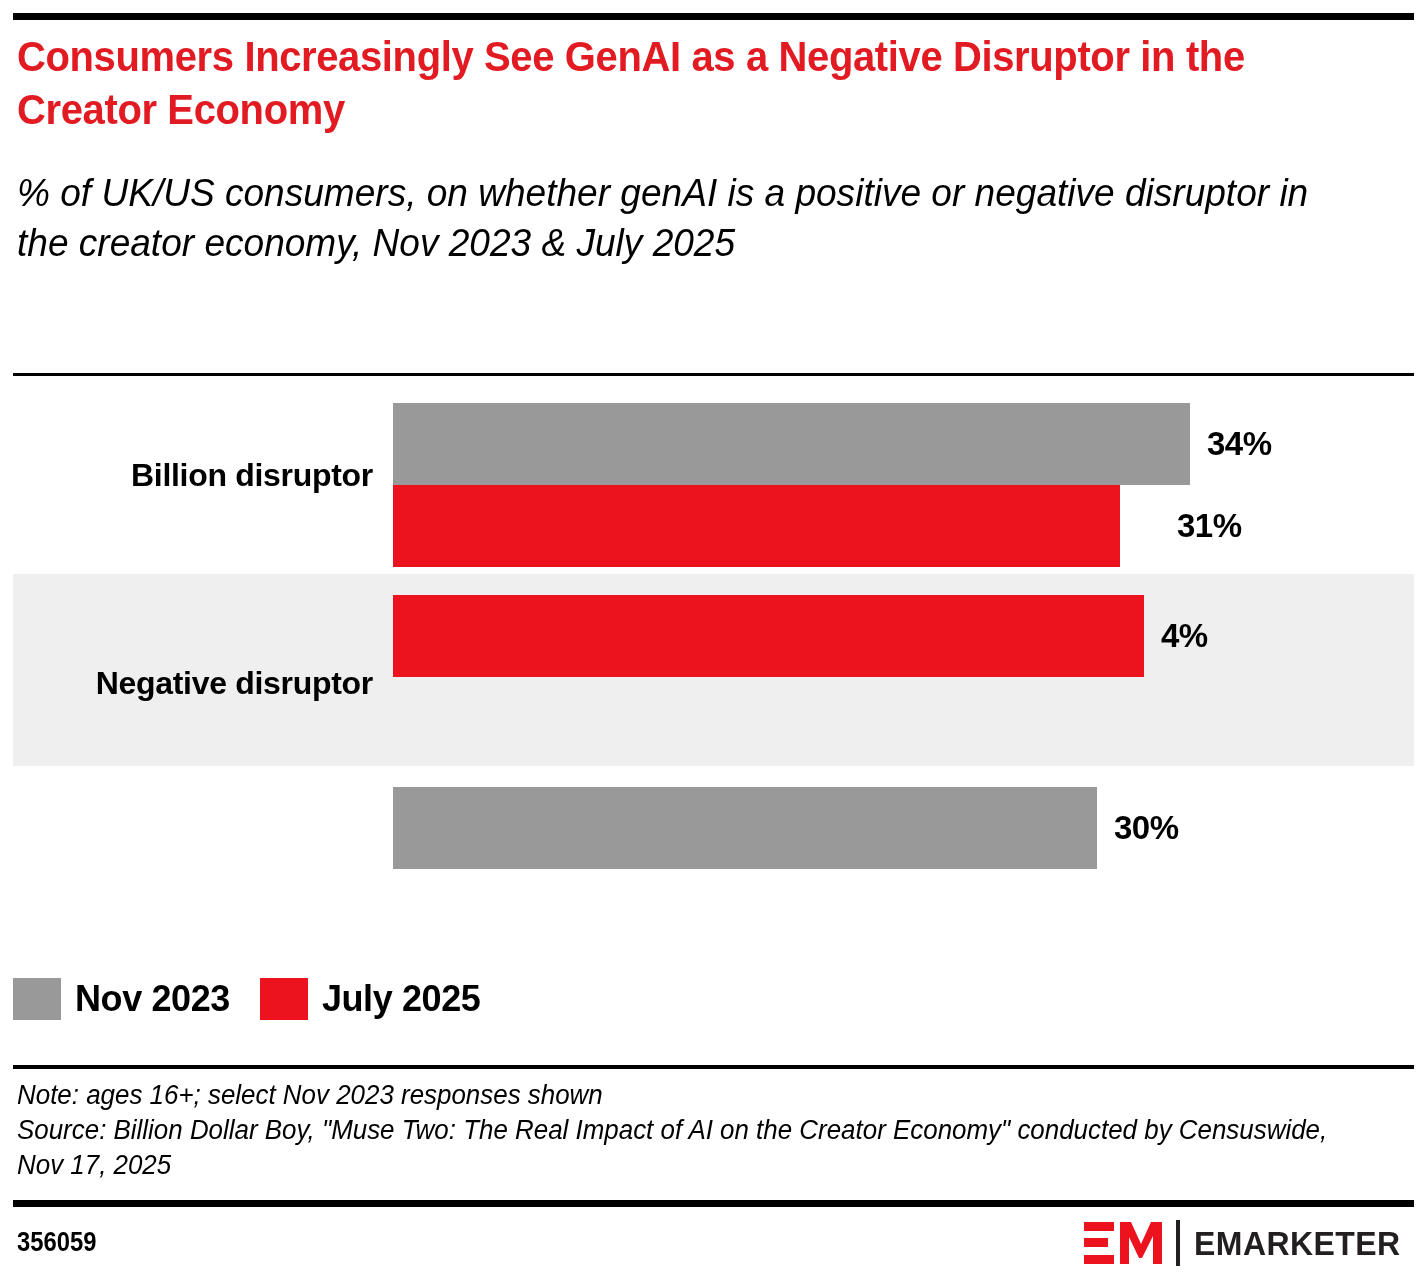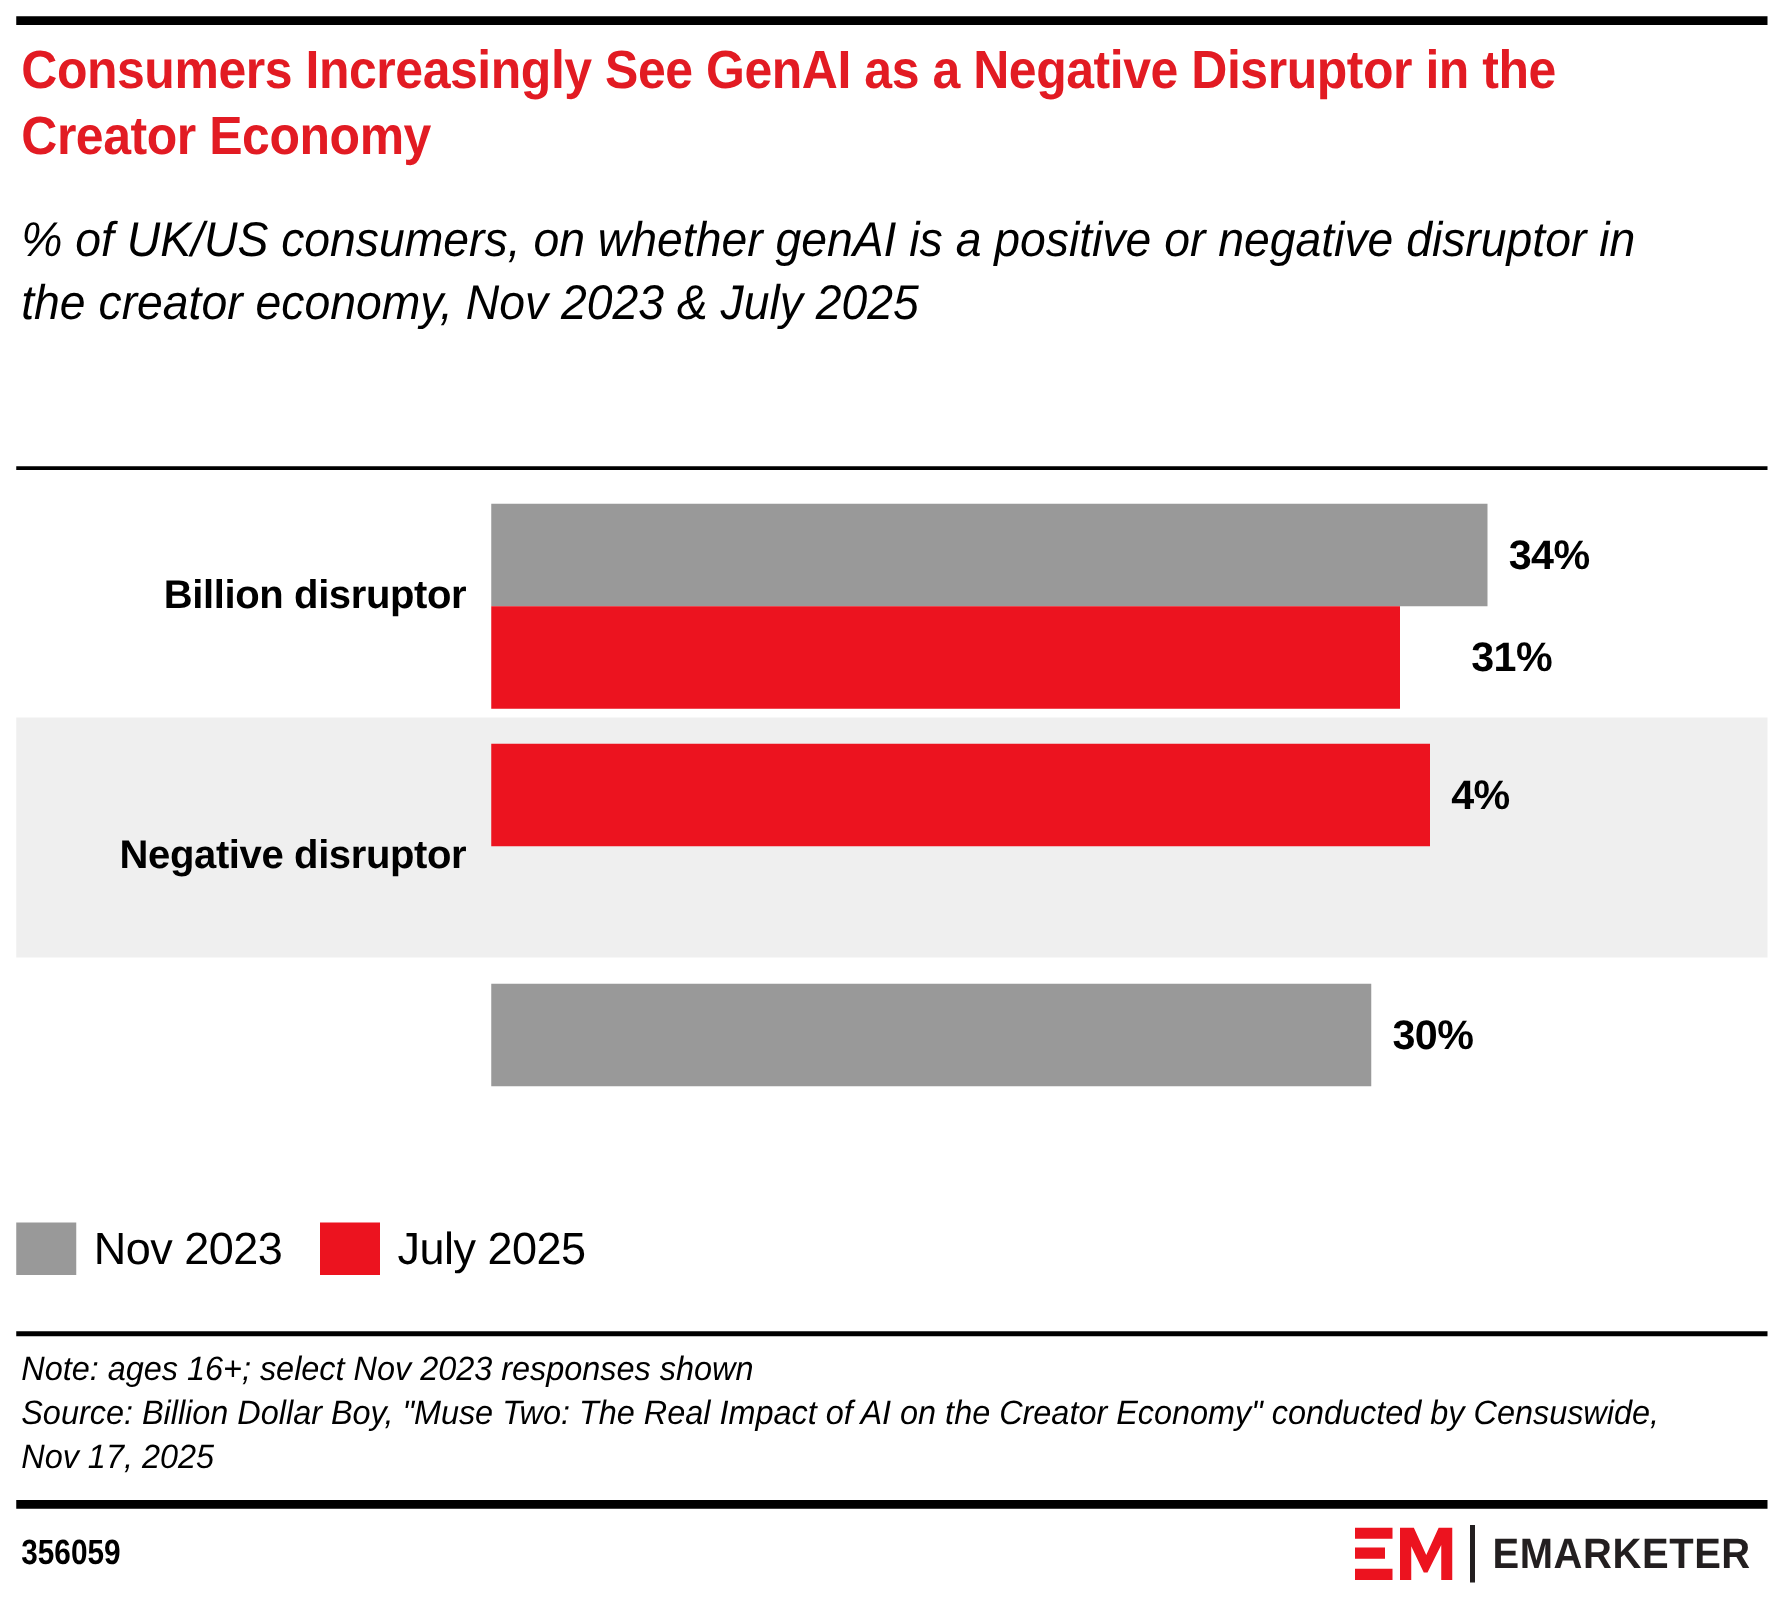--- a/index.html
+++ b/index.html
@@ -72,21 +72,21 @@
   }
 
   
   .legend { position:absolute; left:13px; top:978px; display:flex; align-items:center; }
   .legend-item { display:flex; align-items:center; margin-right:30px; }
   .swatch { width:48px; height:42px; }
   .swatch.nov  { background:#999999; }
   .swatch.july { background:#EC131F; }
   .legend-label {
     margin-left:14px;
-    font-size:36px; font-weight:normal; color:#000000;
+    font-size:36px; font-weight:bold; color:#000000;
     letter-spacing:-0.4px;
   }
 
   
   .note {
     position:absolute; left:17px; top:1078px; width:1400px;
     font-style:italic; font-size:27px; line-height:35px; color:#000000;
     font-stretch:condensed;
     transform:scaleX(0.96);
     transform-origin:left top;

